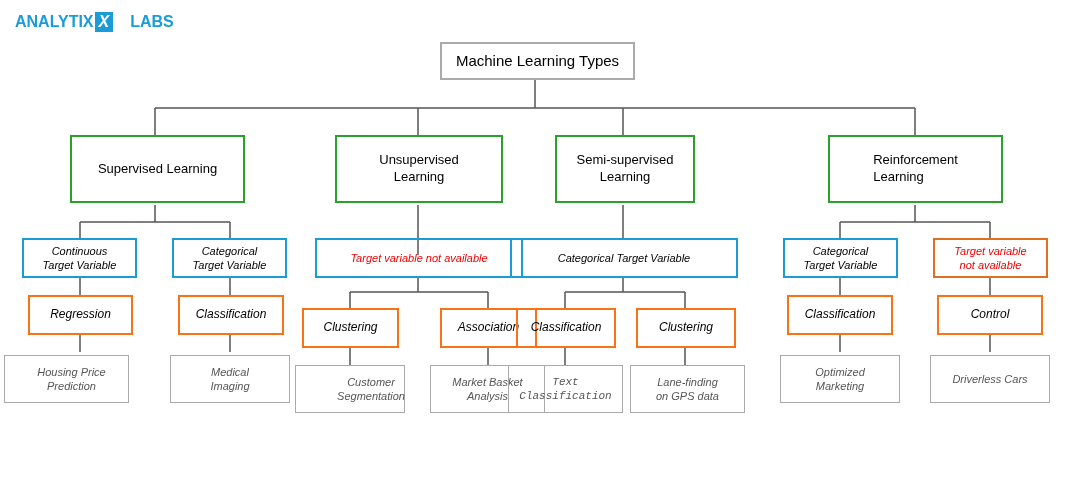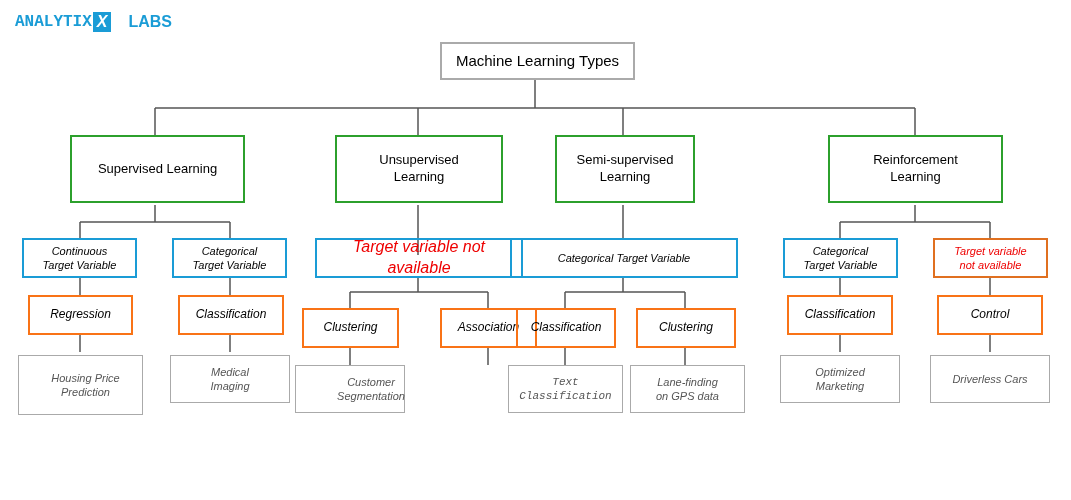--- a/index.html
+++ b/index.html
@@ -14,21 +14,21 @@
 
     .logo {
       position: absolute;
       top: 12px;
       left: 15px;
       display: flex;
       align-items: center;
       font-size: 16px;
       font-weight: bold;
     }
-    .logo-analytix { color: #1a9cd6; font-family: Liberation Mono, monospace; }
+    .logo-analytix { color: #1a9cd6; }
     .logo-x {
       background: #1a9cd6;
       color: white;
       padding: 1px 4px;
       font-style: italic;
       font-weight: bold;
       margin: 0 1px;
     }
     .logo-labs { color: #1a9cd6; padding-left: 16px; }
 
@@ -185,32 +185,32 @@
   <div class="box box-green" style="left:335px; top:135px; width:168px; height:68px; font-size:13px; white-space:pre-wrap;">
     <span style="white-space:pre-wrap;">Unsupervised
 Learning</span>
   </div>
 
   <div class="box box-green" style="left:555px; top:135px; width:140px; height:68px; font-size:13px;">
     <span style="white-space:pre-wrap; text-align:center;">Semi-supervised<br>Learning</span>
   </div>
 
   <div class="box box-green" style="left:828px; top:135px; width:175px; height:68px; font-size:13px;">
-    <span style="white-space:pre-wrap; text-align:center;">Reinforcement<br>Learning</span>
+    <span style="white-space:pre-wrap; text-align:left;">Reinforcement<br>Learning</span>
   </div>
 
   <div class="box box-blue" style="left:22px; top:238px; width:115px; height:40px; font-size:11px;">
     <span style="white-space:pre-wrap; text-align:center;">Continuous<br>Target Variable</span>
   </div>
 
   <div class="box box-blue" style="left:172px; top:238px; width:115px; height:40px; font-size:11px;">
     <span style="white-space:pre-wrap; text-align:center;">Categorical<br>Target Variable</span>
   </div>
 
-  <div class="box box-red-text" style="left:315px; top:238px; width:208px; height:40px; font-size:16px; border-color:#1a9cd6;">
+  <div class="box box-red-text" style="left:315px; top:238px; width:208px; height:40px; font-size:11px; border-color:#1a9cd6;">
     <span style="font-style:italic;">Target variable not available</span>
   </div>
 
   <div class="box box-blue" style="left:510px; top:238px; width:228px; height:40px; font-size:11px;">
     <span>Categorical Target Variable</span>
   </div>
 
   <div class="box box-blue" style="left:783px; top:238px; width:115px; height:40px; font-size:11px;">
     <span style="white-space:pre-wrap; text-align:center;">Categorical<br>Target Variable</span>
   </div>
@@ -244,32 +244,35 @@
   </div>
 
   <div class="box box-orange" style="left:787px; top:295px; width:106px; height:40px; font-size:12px;">
     <span>Classification</span>
   </div>
 
   <div class="box box-orange" style="left:937px; top:295px; width:106px; height:40px; font-size:12px;">
     <span>Control</span>
   </div>
 
-  <div class="box box-gray" style="left:18px; top:355px; width:125px; height:60px; font-size:11px; font-style:italic;padding-left:16px;">
+  <div class="box box-gray" style="left:4px; top:355px; width:125px; height:48px; font-size:11px; font-style:italic;padding-left:16px;">
     <span style="white-space:pre-wrap; text-align:center;">Housing Price<br>Prediction</span>
   </div>
 
   <div class="box box-gray" style="left:170px; top:355px; width:120px; height:48px; font-size:11px; font-style:italic;">
     <span style="white-space:pre-wrap; text-align:center;">Medical<br>Imaging</span>
   </div>
 
   <div class="box box-gray" style="left:295px; top:365px; width:110px; height:48px; font-size:11px; font-style:italic;padding-left:48px;">
     <span style="white-space:pre-wrap; text-align:center;">Customer<br>Segmentation</span>
   </div>
 
+  <div class="box box-gray" style="left:430px; top:365px; width:115px; height:48px; font-size:11px; font-style:italic;">
+    <span style="white-space:pre-wrap; text-align:center;">Market Basket<br>Analysis</span>
+  </div>
 
   <div class="box box-gray" style="left:508px; top:365px; width:115px; height:48px; font-size:11px; font-style:italic;font-family:Liberation Mono, monospace;">
     <span style="white-space:pre-wrap; text-align:center;">Text<br>Classification</span>
   </div>
 
   <div class="box box-gray" style="left:630px; top:365px; width:115px; height:48px; font-size:11px; font-style:italic;">
     <span style="white-space:pre-wrap; text-align:center;">Lane-finding<br>on GPS data</span>
   </div>
 
   <div class="box box-gray" style="left:780px; top:355px; width:120px; height:48px; font-size:11px; font-style:italic;">

